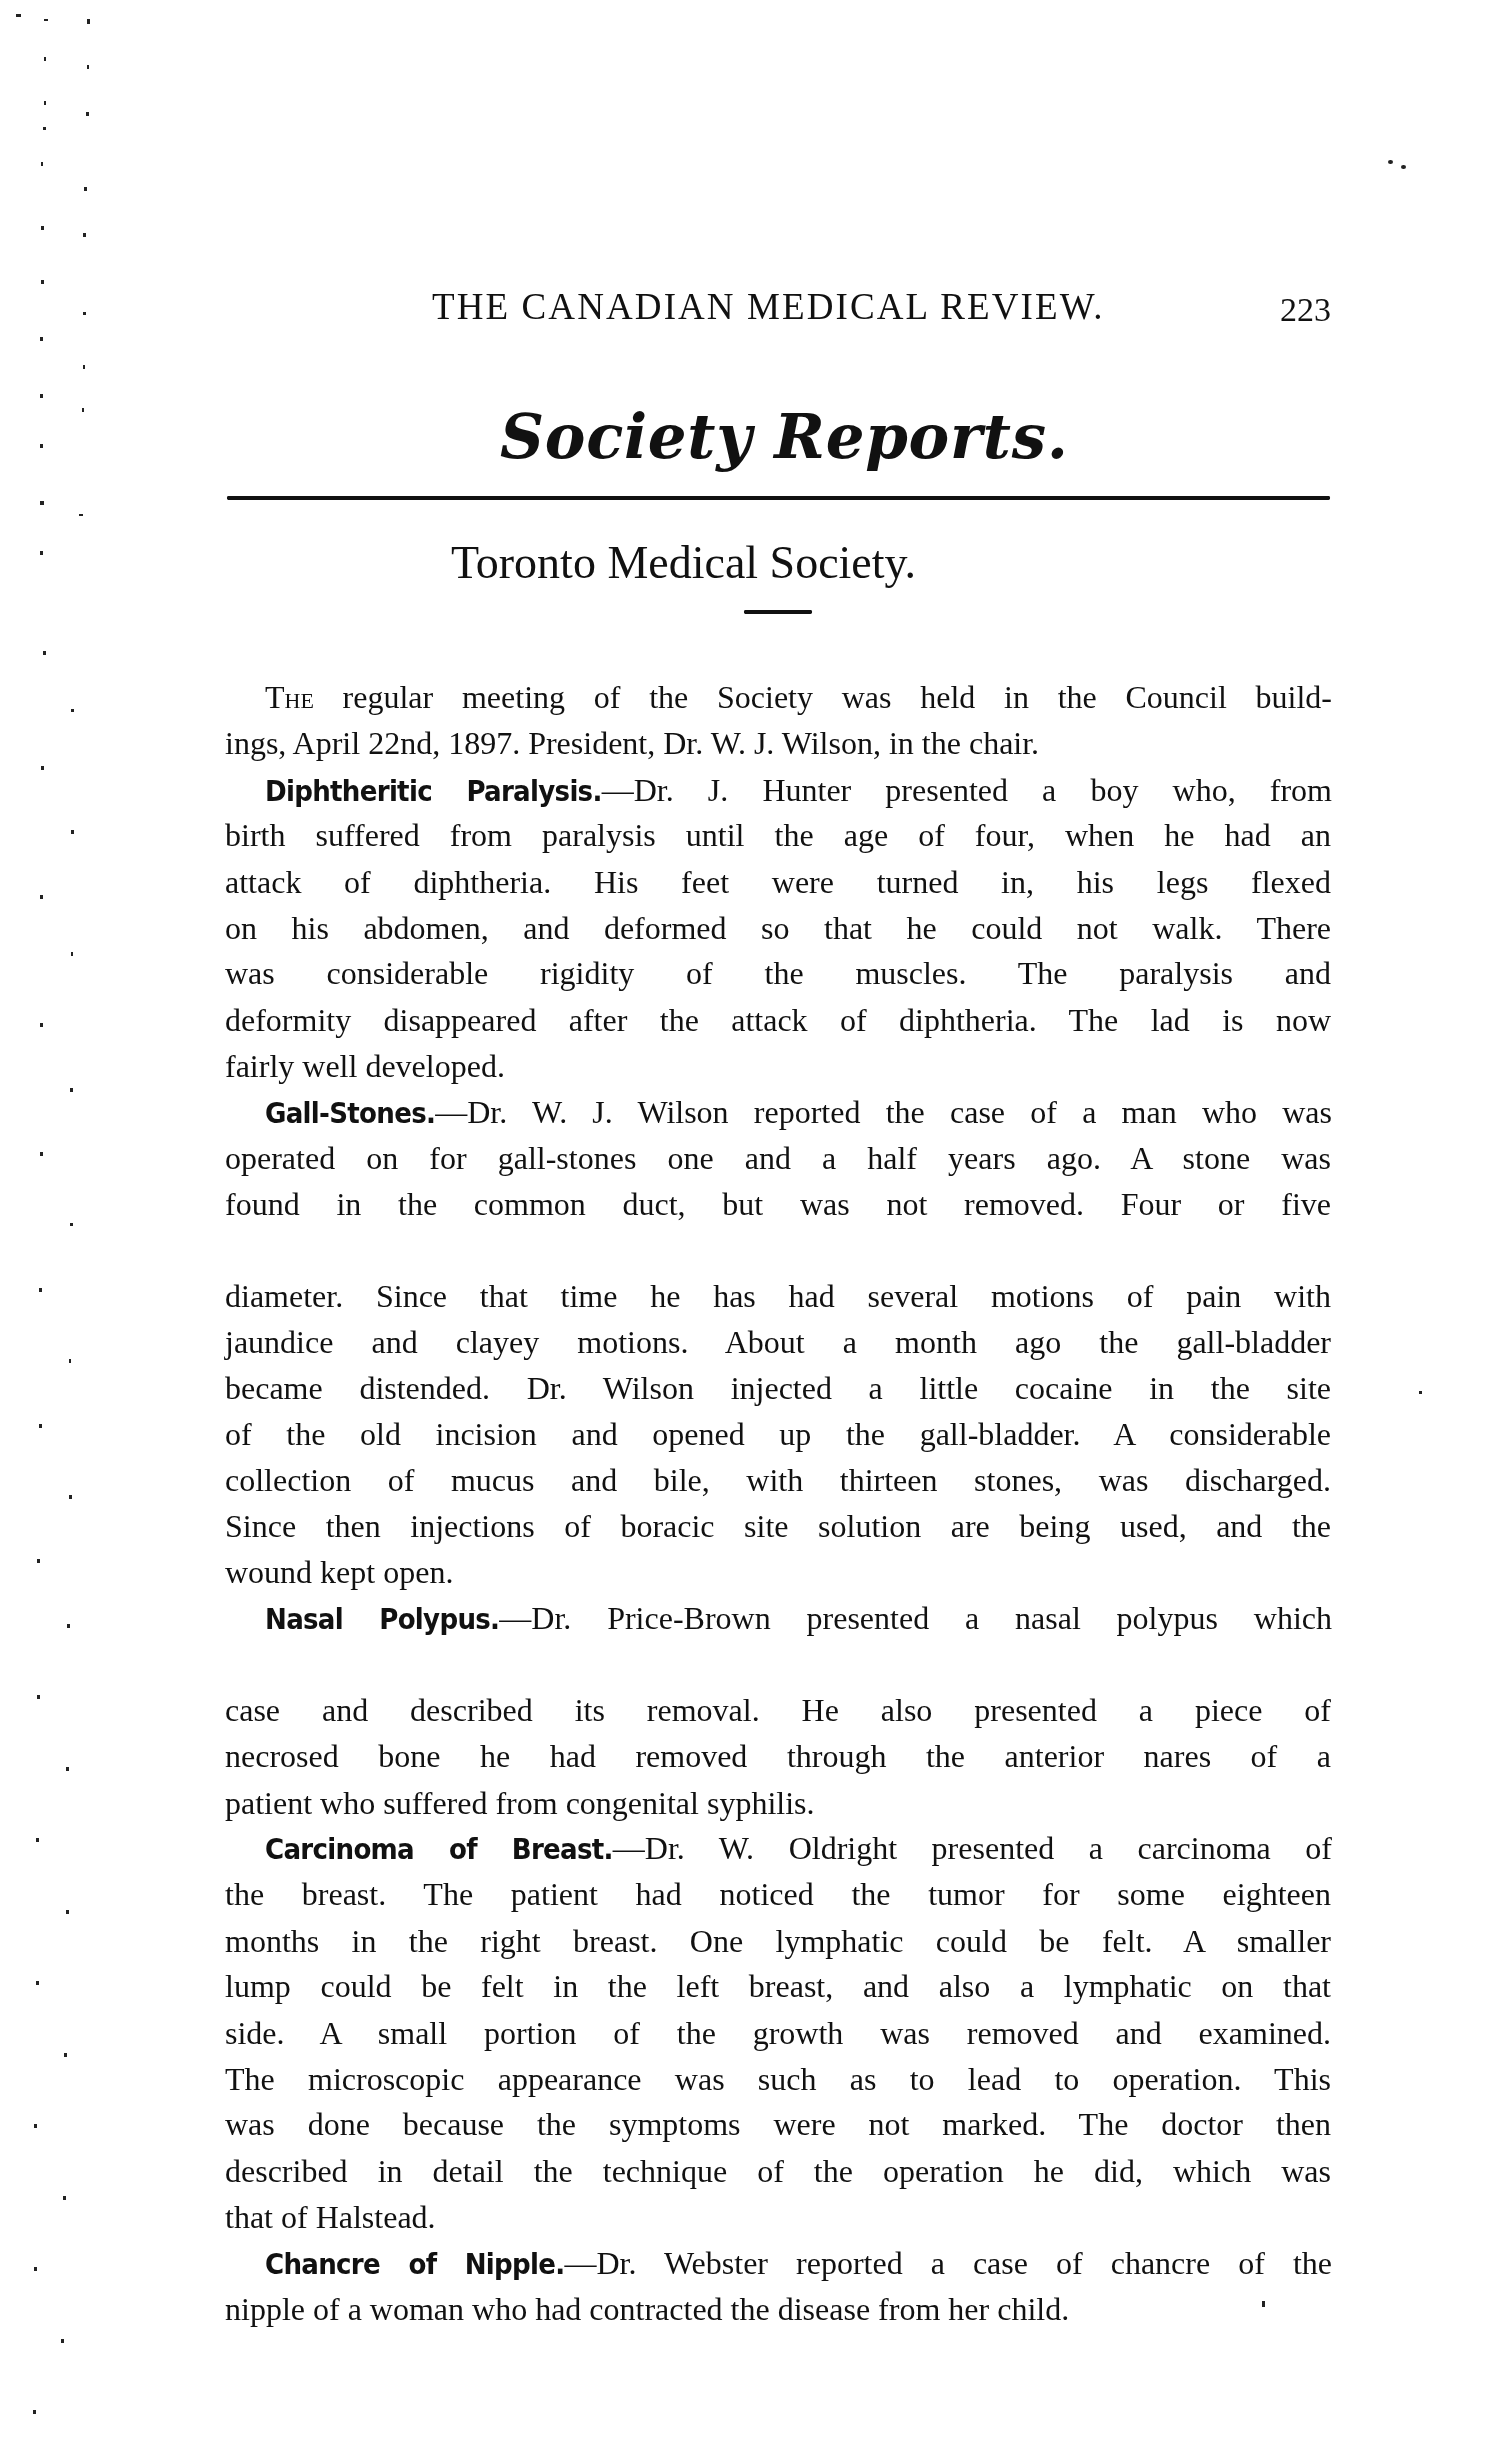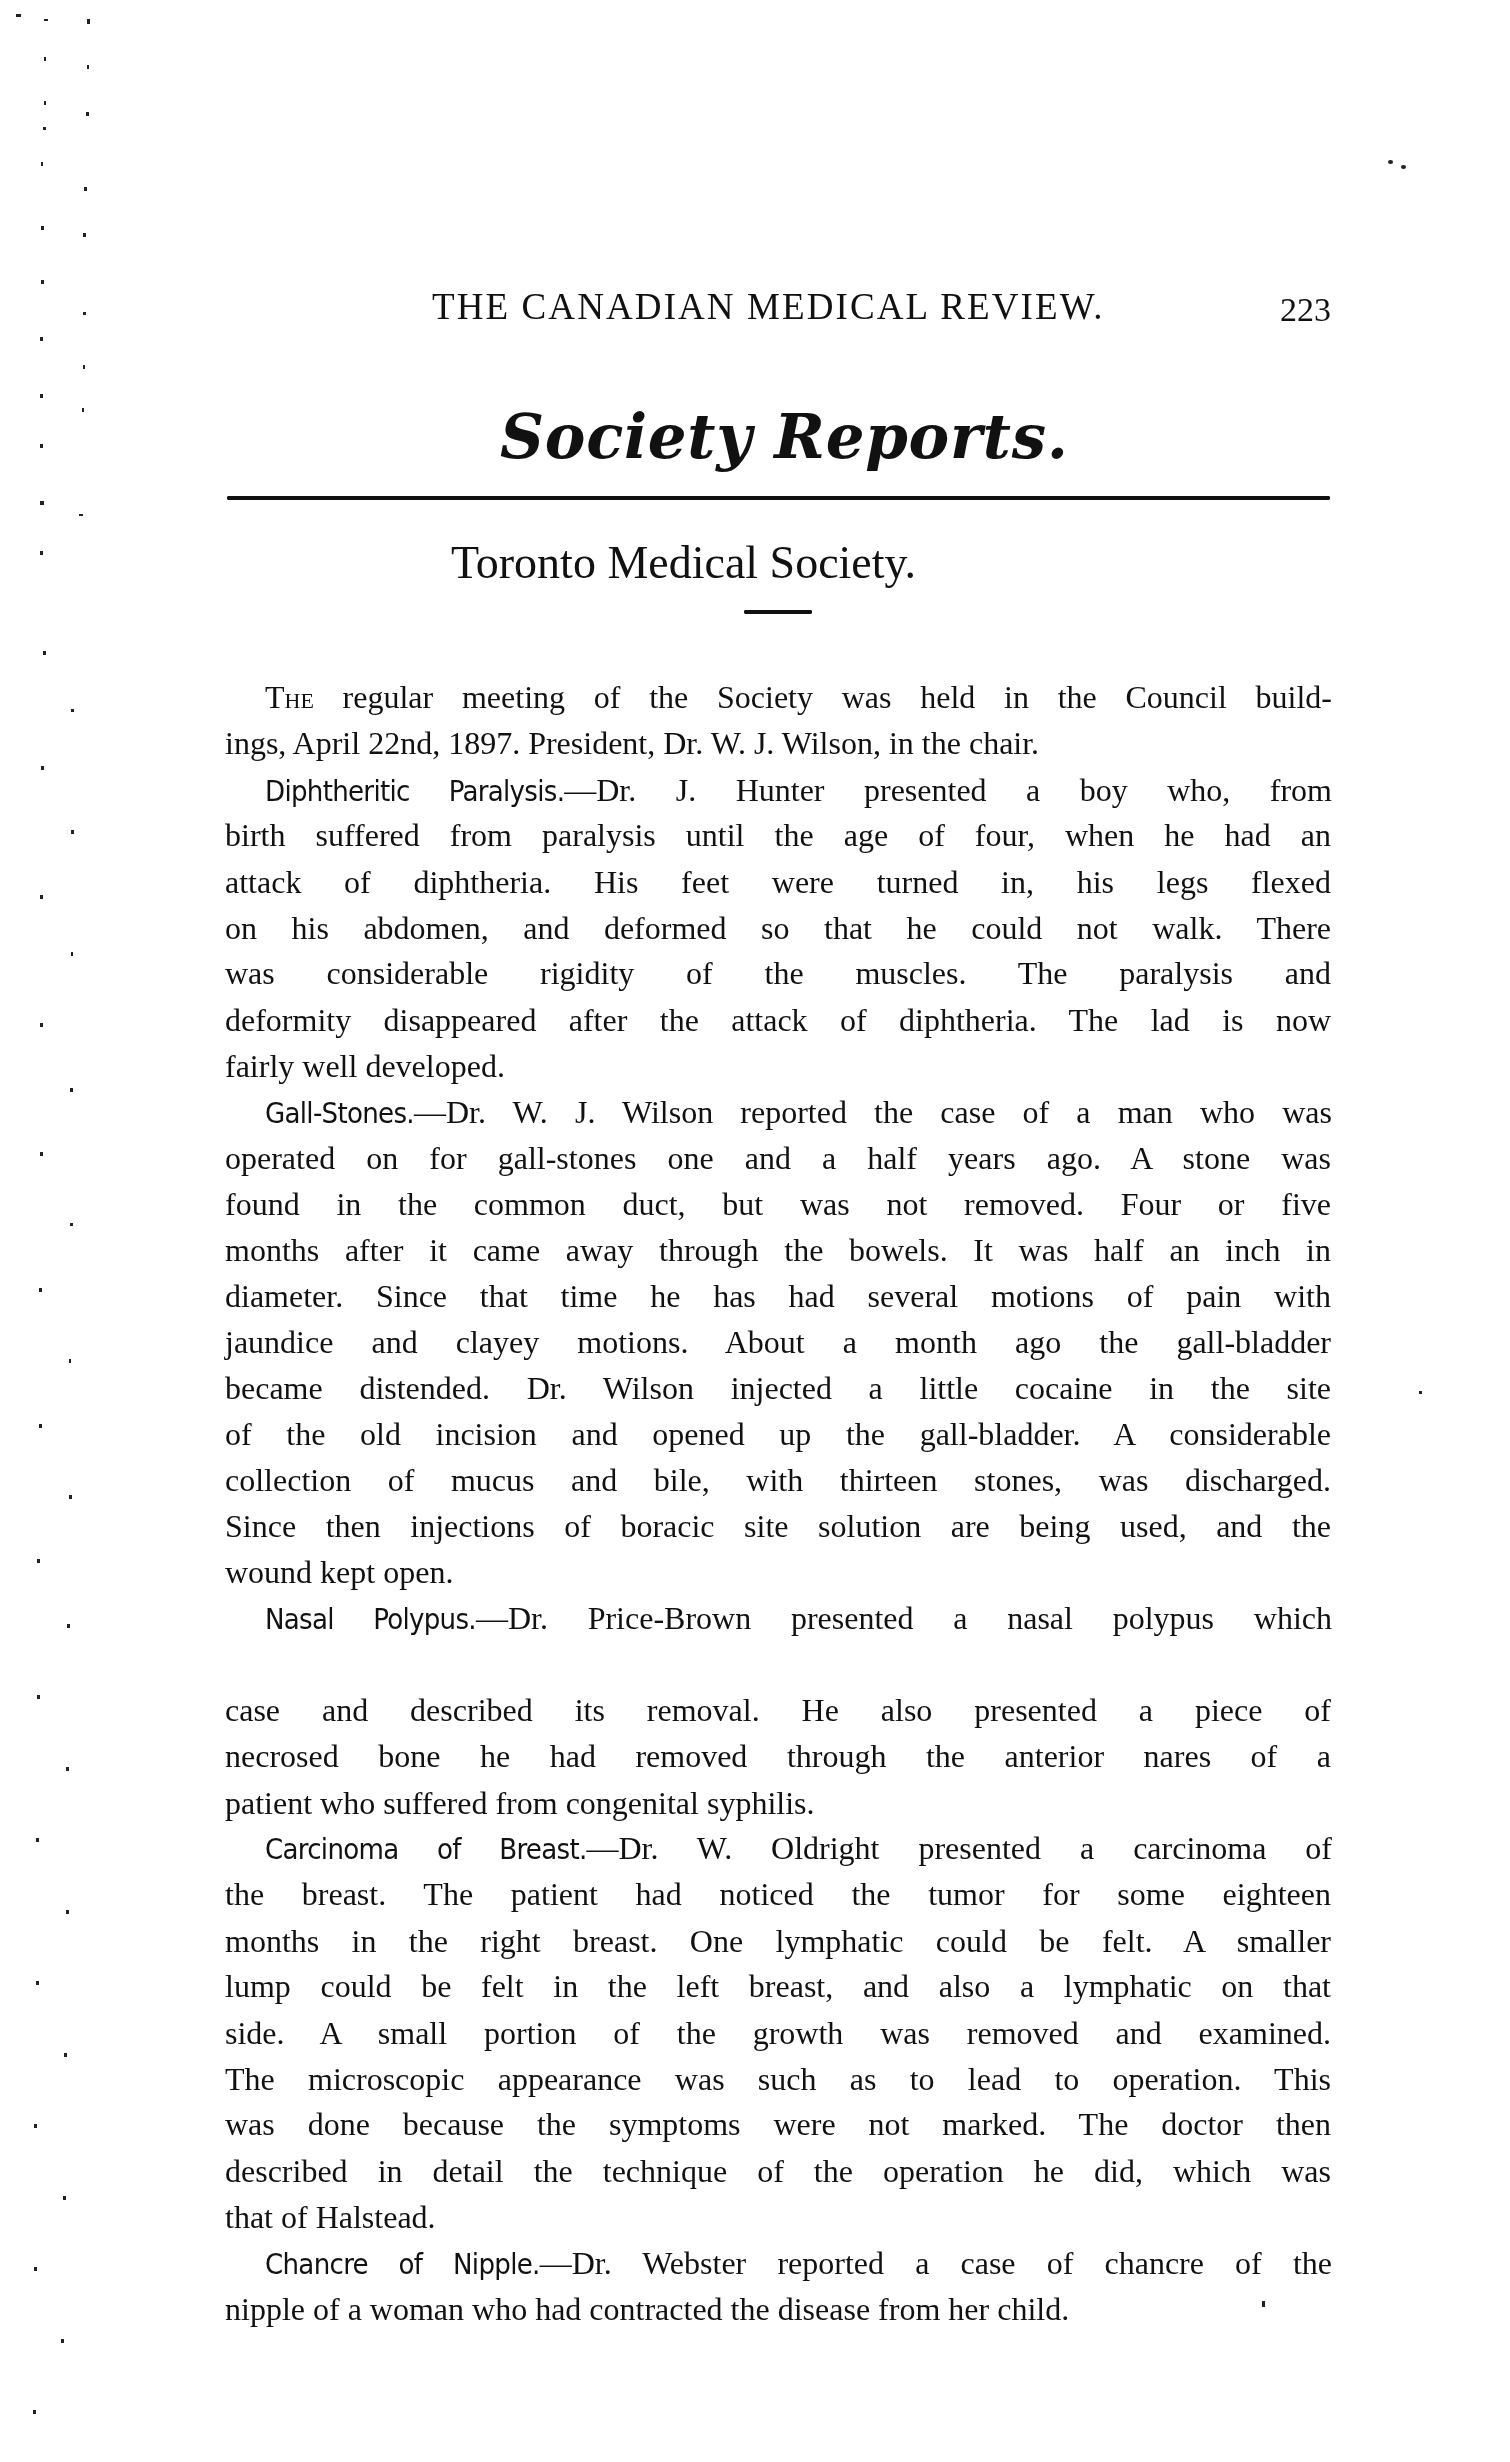--- a/index.html
+++ b/index.html
@@ -26,21 +26,21 @@
   }
   .rule-short { position: absolute; left: 744px; top: 602px; width: 68px; height: 3.6px; background: #111; border-radius: 1.4px; }
   .body-line {
     position: absolute; left: 225px; width: 1106px; height: 43px;
     font-family: "Liberation Serif", "DejaVu Serif", serif; font-size: 32px; line-height: 43px;
     text-align: justify; text-align-last: justify; white-space: nowrap; overflow: visible; margin-top: 32px;
   }
   .body-line.last { text-align-last: left; }
   .body-line.indent { left: 265px; width: 1067px; }
   .run-in {
-    font-family: "DejaVu Sans", "Liberation Sans", sans-serif; font-weight: normal;
+    font-family: "DejaVu Sans", "Liberation Sans", sans-serif; font-weight: bold;
     font-size: 29px; letter-spacing: -0.7px; font-stretch: condensed;
   }
   .smallcaps { font-variant: small-caps; }
   .noise { position: absolute; background: #222; }
 </style>
 </head>
 <body>
 
 <div class="page">
 
@@ -116,21 +116,20 @@
   <div class="body-line" style="top:774px">birth suffered from paralysis until the age of four, when he had an</div>
   <div class="body-line" style="top:821px">attack of diphtheria.  His feet were turned in, his legs flexed</div>
   <div class="body-line" style="top:867px">on his abdomen, and deformed so that he could not walk.  There</div>
   <div class="body-line" style="top:912px">was considerable rigidity of the muscles.  The paralysis and</div>
   <div class="body-line" style="top:959px">deformity disappeared after the attack of diphtheria.  The lad is now</div>
   <div class="body-line last" style="top:1005px">fairly well developed.</div>
 
   <div class="body-line" style="top:1097px">operated on for gall-stones one and a half years ago.  A stone was</div>
   <div class="body-line indent" style="top:1051px"><span class="run-in">Gall-Stones.</span><span>—Dr. W. J. Wilson reported the case of a man who was</span></div>
   <div class="body-line" style="top:1143px">found in the common duct, but was not removed.  Four or five</div>
-  <div class="body-line" style="top:1189px">months after it came away through the bowels.  It was half an inch in</div>
   <div class="body-line" style="top:1235px">diameter.  Since that time he has had several motions of pain with</div>
   <div class="body-line" style="top:1281px">jaundice and clayey motions.  About a month ago the gall-bladder</div>
   <div class="body-line" style="top:1327px">became distended.  Dr. Wilson injected a little cocaine in the site</div>
   <div class="body-line" style="top:1373px">of the old incision and opened up the gall-bladder.  A considerable</div>
   <div class="body-line" style="top:1419px">collection of mucus and bile, with thirteen stones, was discharged.</div>
   <div class="body-line" style="top:1465px">Since then injections of boracic site solution are being used, and the</div>
   <div class="body-line last" style="top:1511px">wound kept open.</div>
 
   <div class="body-line indent" style="top:1557px"><span class="run-in">Nasal Polypus.</span><span>—Dr. Price-Brown presented a nasal polypus which</span></div>
   <div class="body-line" style="top:1649px">case and described its removal.  He also presented a piece of</div>

